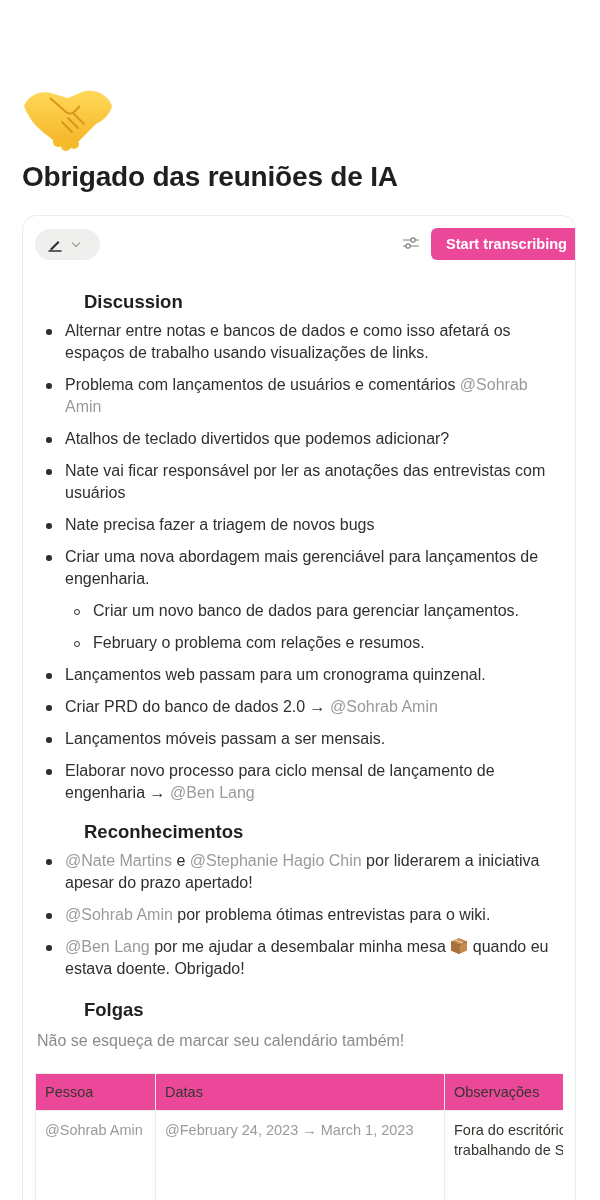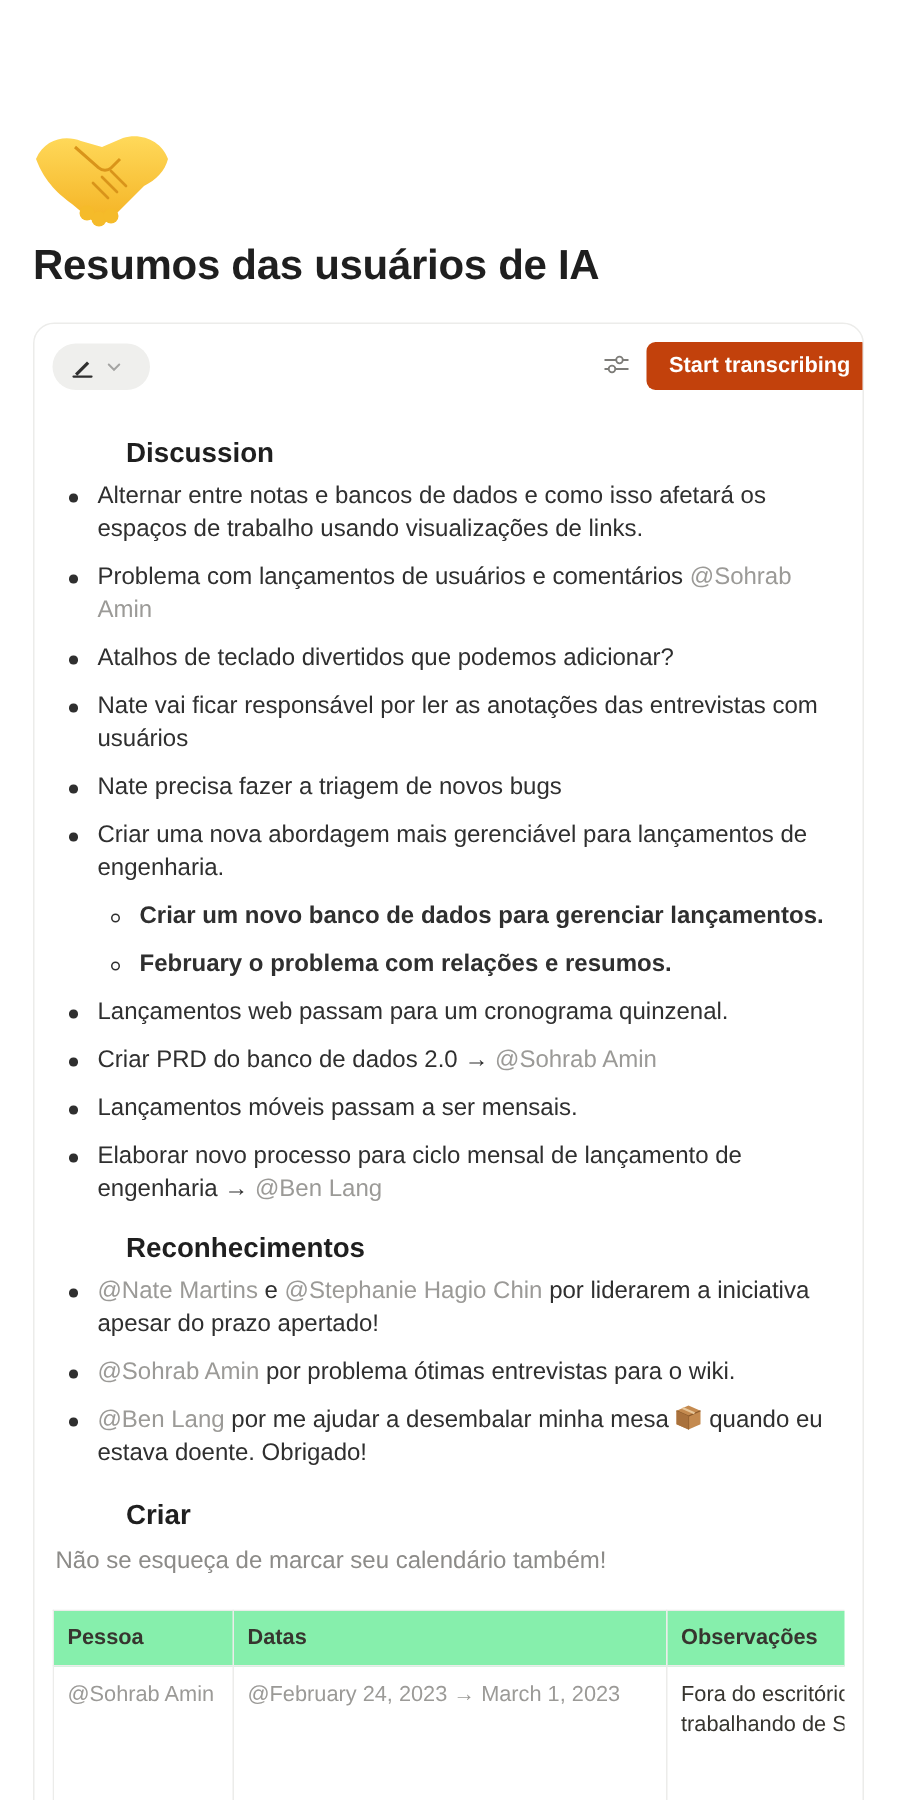--- a/index.html
+++ b/index.html
@@ -38,21 +38,21 @@
       padding-left: 12px; gap: 8px; cursor: pointer;
     }
     .mode-pill svg { display: block; }
     .settings-btn {
       position: absolute; left: 377px; top: 18px; width: 22px; height: 22px;
       display: flex; align-items: center; justify-content: center; cursor: pointer;
     }
     .start-btn {
       position: absolute; left: 408px; top: 12px;
       width: 151px; height: 32px; border-radius: 6px;
-      background: #c2410c; color: #ffffff;
+      background: #ec4899; color: #ffffff;
       font-size: 14.5px; font-weight: 600; border: none;
       display: flex; align-items: center; justify-content: center;
       font-family: "Liberation Sans", sans-serif; cursor: pointer;
     }
 
     .content {
       position: absolute; left: 14px; top: 70px; width: 530px;
     }
     .h3 {
       font-size: 18.5px; font-weight: 600; color: #1f1f1f;
@@ -61,21 +61,21 @@
     ul.list { list-style: none; }
     ul.list > li {
       position: relative; padding-left: 28px;
       font-size: 16px; line-height: 22px; color: #2f2f2f;
       margin-bottom: 10px;
     }
     ul.list > li::before {
       content: ""; position: absolute; left: 9px; top: 9px;
       width: 5.5px; height: 5.5px; border-radius: 50%; background: #2f2f2f;
     }
-    ul.sub { list-style: none; margin-top: 10px; font-weight: bold; }
+    ul.sub { list-style: none; margin-top: 10px; }
     ul.sub > li {
       position: relative; padding-left: 28px;
       font-size: 16px; line-height: 22px; color: #2f2f2f;
       margin-bottom: 10px;
     }
     ul.sub > li:last-child { margin-bottom: 0; }
     ul.sub > li::before {
       content: ""; position: absolute; left: 9px; top: 8.5px;
       width: 4px; height: 4px; border-radius: 50%;
       border: 1.2px solid #2f2f2f; background: transparent;
@@ -95,21 +95,21 @@
     }
     table.tbl {
       border-collapse: collapse; width: 620px; table-layout: fixed;
       font-size: 14.5px;
     }
     table.tbl th, table.tbl td {
       border: 1px solid #ececea; vertical-align: top;
       text-align: left; padding: 8px 9px; line-height: 20px;
     }
     table.tbl th {
-      background: #86efac; font-weight: 700; color: #37352f;
+      background: #ec4899; font-weight: 400; color: #37352f;
       height: 36px; padding-top: 8px;
     }
     table.tbl td { color: #9b9a97; padding-top: 9px; }
     table.tbl td.notes { color: #37352f; }
     col.c1 { width: 120px; }
     col.c2 { width: 289px; }
     col.c3 { width: 211px; }
   </style>
 </head>
 <body>
@@ -126,21 +126,21 @@
       </defs>
       <path d="M4 22 C10 8, 24 6, 34 10 L48 14 L62 8 C74 4, 88 10, 92 22 C90 30, 84 36, 76 40 L58 58 C54 64, 46 66, 40 62 L28 52 C20 46, 10 38, 4 22 Z" fill="url(#hg)"></path>
       <path d="M30 14 L46 28 C48 30, 52 30, 54 28 L60 22" fill="none" stroke="#d9941a" stroke-width="2"></path>
       <path d="M42 38 L52 48 M48 34 L58 44 M54 30 L64 40" fill="none" stroke="#d9941a" stroke-width="1.8" stroke-linecap="round"></path>
       <circle cx="38" cy="58" r="5" fill="#f5bb2a"></circle>
       <circle cx="46" cy="62" r="5" fill="#f5bb2a"></circle>
       <circle cx="54" cy="60" r="5" fill="#f5bb2a"></circle>
     </svg>
   </div>
 
-  <h1 class="page-title">Resumos das usuários de IA</h1>
+  <h1 class="page-title">Obrigado das reuniões de IA</h1>
 
   <div class="card">
 
     <div class="toolbar">
       <div class="mode-pill">
         <span>
           <svg width="16" height="16" viewBox="0 0 16 16">
             <path d="M2 14 L14 14" stroke="#2f2f2f" stroke-width="1.5" stroke-linecap="round"></path>
             <path d="M3 12 L11 4 L12.5 5.5 L4.5 13.5 Z" fill="#2f2f2f"></path>
           </svg>
@@ -201,21 +201,21 @@
                 <path d="M1 4.5 L9 8 L17 4.5" fill="none" stroke="#8a5a2b" stroke-width="0.8"></path>
                 <path d="M9 8 L9 17" stroke="#8a5a2b" stroke-width="0.8"></path>
                 <path d="M1 4.5 L9 8 L9 17 L1 13.5 Z" fill="#a9713c"></path>
                 <path d="M5 2.7 L13 6.2" stroke="#e8c79a" stroke-width="1.4"></path>
               </svg>
             </span><span> quando eu estava doente. Obrigado!</span></li>
         </ul>
       </div>
 
       <div class="section-folgas">
-        <h3 class="h3">Criar</h3>
+        <h3 class="h3">Folgas</h3>
         <p class="subtitle">Não se esqueça de marcar seu calendário também!</p>
       </div>
     </div>
 
     <div class="table-wrap">
       <table class="tbl">
         <colgroup>
             <col class="c1">
             <col class="c2">
             <col class="c3">

